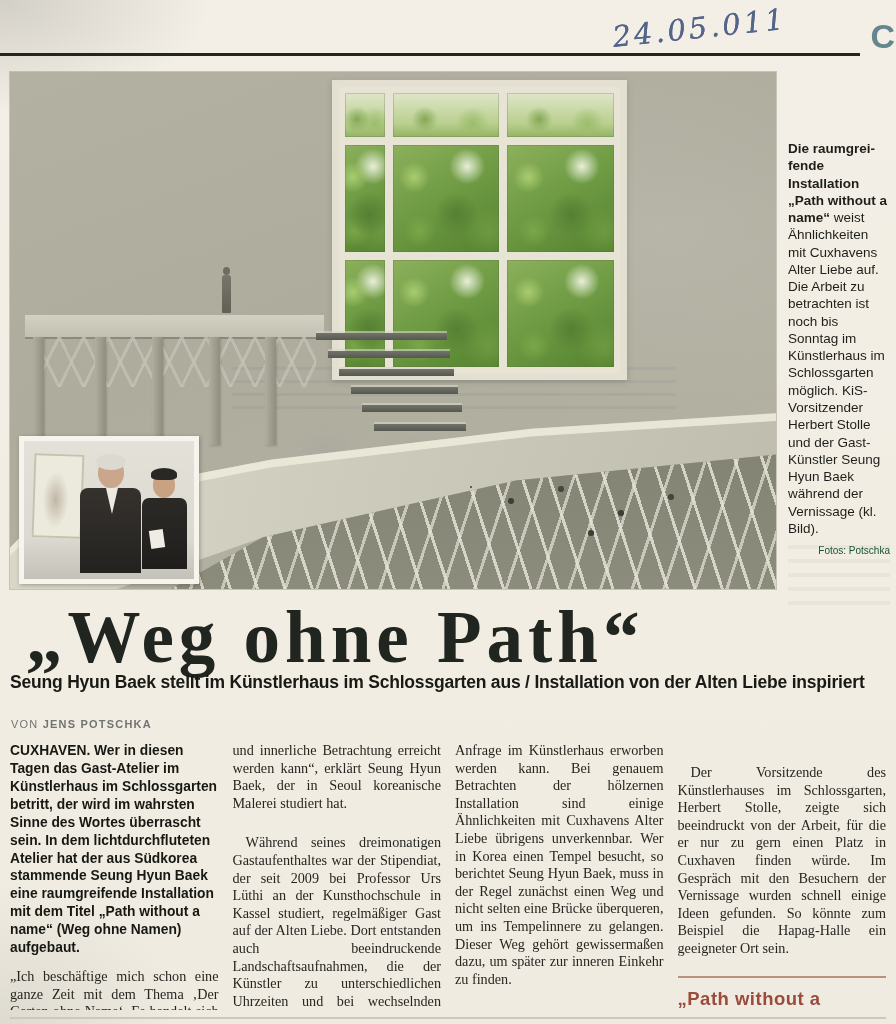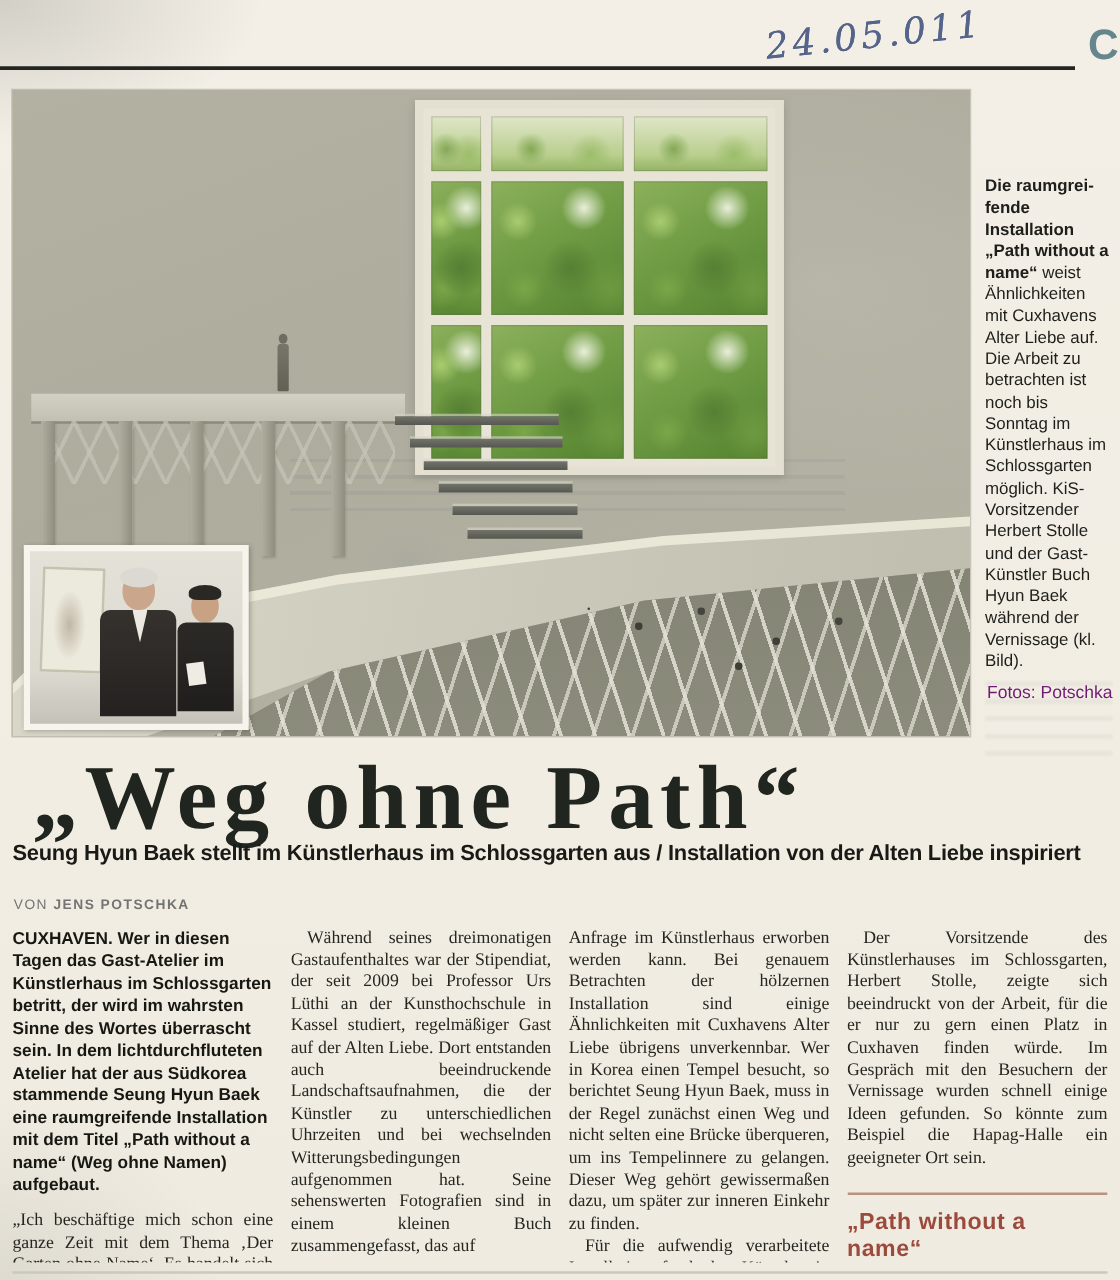--- a/index.html
+++ b/index.html
@@ -131,21 +131,21 @@
   .woman .hd{width:22px;height:26px;border-radius:48%;background:#c9a183;margin:0 auto;position:relative;}
   .woman .hd::before{content:"";position:absolute;left:-2px;top:-4px;width:26px;height:12px;border-radius:50% 50% 30% 30%;background:#2a2825;}
   .woman .bd{width:100%;height:66%;background:linear-gradient(180deg,#2c2a27,#1f1e1c);border-radius:7px 7px 0 0;position:relative;}
   .woman .bd::before{content:"";position:absolute;left:18%;top:46%;width:14px;height:18px;background:#efece4;transform:rotate(-8deg);}
   
   .caption{
     position:absolute;left:788px;top:140px;width:102px;
     font-size:13.5px;line-height:1.28;color:#1e1e1a;
   }
   .caption .b{font-weight:bold;text-align:center;}
-  .caption-credit{margin-top:8px;text-align:right;font-size:14px;color:#701a75;}
+  .caption-credit{margin-top:8px;text-align:right;font-size:10px;color:#14532d;}
   .ghost-under-caption{position:absolute;left:788px;top:545px;width:102px;height:70px;opacity:.45;filter:blur(.7px);
     background:repeating-linear-gradient(180deg, rgba(120,122,132,.16) 0 4px, transparent 4px 14px);}
   
   .headline{
     position:absolute;left:26px;top:596px;width:860px;
     font-family:"Liberation Serif",serif;font-weight:bold;font-size:73px;
     letter-spacing:5px;color:#20251f;white-space:nowrap;
   }
   .subheadline{
     position:absolute;left:10px;top:672px;width:884px;
@@ -158,21 +158,21 @@
     position:absolute;left:10px;top:742px;width:876px;height:268px;
     display:flex;gap:14px;
   }
   .col{flex:1 1 0;overflow:hidden;}
   .lead{font-weight:bold;font-size:13.8px;line-height:1.3;text-align:left;color:#181813;}
   .serifp{
     font-family:"Liberation Serif",serif;font-size:14.2px;line-height:1.24;
     text-align:justify;color:#262621;margin:0;hyphens:auto;-webkit-hyphens:auto;
   }
   .serifp.sp{margin-top:11px;}
-  .serifp.ind{text-indent:13px;}
+  .serifp.ind{text-indent:13px;margin-top:22px;}
   
   .infobox{margin-top:18px;}
   .infobox-rule{height:2px;background:#b8917f;margin-bottom:10px;}
   .infobox-title{font-weight:bold;font-size:18.5px;color:#9c4a3c;letter-spacing:.5px;}
   .bottom-rule{position:absolute;left:10px;bottom:5px;width:876px;height:2px;background:#ccc8bd;}
 </style>
 </head>
 <body>
 
 <div class="hand-date">24.05.011</div>
@@ -233,35 +233,36 @@
       </div>
       <div class="woman">
         <div class="hd"></div>
         <div class="bd"></div>
       </div>
     </div>
   </div>
 </div>
 
 <div class="caption">
-  <span class="b">Die raumgrei-fende Installation „Path without a name“</span><span> weist Ähnlichkeiten mit Cuxhavens Alter Liebe auf. Die Arbeit zu betrachten ist noch bis Sonntag im Künstlerhaus im Schlossgarten möglich. KiS-Vorsitzender Herbert Stolle und der Gast-Künstler Buch Hyun Baek während der Vernissage (kl. Bild).</span>
+  <span class="b">Die raumgrei-fende Installation „Path without a name“</span><span> weist Ähnlichkeiten mit Cuxhavens Alter Liebe auf. Die Arbeit zu betrachten ist noch bis Sonntag im Künstlerhaus im Schlossgarten möglich. KiS-Vorsitzender Herbert Stolle und der Gast-Künstler Seung Hyun Baek während der Vernissage (kl. Bild).</span>
   <div class="caption-credit">Fotos: Potschka</div>
 </div>
 <div class="ghost-under-caption"></div>
 
 <div class="headline">„Weg ohne Path“</div>
 <div class="subheadline">Seung Hyun Baek stellt im Künstlerhaus im Schlossgarten aus / Installation von der Alten Liebe  inspiriert</div>
 <div class="byline"><span>VON </span><span class="nm">JENS POTSCHKA</span></div>
 
 <div class="cols">
   <div class="col">
     <p class="lead" style="margin:0"><span>CUXHAVEN. </span><span>Wer in diesen Tagen das Gast-Atelier im Künstlerhaus im Schlossgarten betritt, der wird im wahrsten Sinne des Wortes überrascht sein. In dem lichtdurchfluteten Atelier hat der aus Südkorea stammende Seung Hyun Baek eine raumgreifende Installation mit dem Titel „Path without a name“ (Weg ohne Namen) aufgebaut.</span></p>
     <p class="serifp sp">„Ich beschäftige mich schon eine ganze Zeit mit dem Thema ‚Der Garten ohne Name‘. Es handelt sich dabei um die visuelle Gestaltung des kontemplativen Raums, die durch subjektive Erfahrung</p>
   </div>
   <div class="col">
+    <p class="serifp">und innerliche Betrachtung erreicht werden kann“, erklärt Seung Hyun Baek, der in Seoul koreanische Malerei studiert hat.</p>
     <p class="serifp ind">Während seines dreimonatigen Gastaufenthaltes war der Stipendiat, der seit 2009 bei Professor Urs Lüthi an der Kunsthochschule in Kassel studiert, regelmäßiger Gast auf der Alten Liebe. Dort entstanden auch beeindruckende Landschaftsaufnahmen, die der Künstler zu unterschiedlichen Uhrzeiten und bei wechselnden Witterungsbedingungen aufgenommen hat. Seine sehenswerten Fotografien sind in einem kleinen Buch zusammengefasst, das auf</p>
   </div>
   <div class="col">
     <p class="serifp">Anfrage im Künstlerhaus erworben werden kann. Bei genauem Betrachten der hölzernen Installation sind einige Ähnlichkeiten mit Cuxhavens Alter Liebe übrigens unverkennbar. Wer in Korea einen Tempel besucht, so berichtet Seung Hyun Baek, muss in der Regel zunächst einen Weg und nicht selten eine Brücke überqueren, um ins Tempelinnere zu gelangen. Dieser Weg gehört gewissermaßen dazu, um später zur inneren Einkehr zu finden.</p>
     <p class="serifp ind">Für die aufwendig verarbeitete Installation fand der Künstler in dem Tischlermeister Dennis Barbrack einen Sponsor, der die</p>
   </div>
   <div class="col">
     <p class="serifp ind">Der Vorsitzende des Künstlerhauses im Schlossgarten, Herbert Stolle, zeigte sich beeindruckt von der Arbeit, für die er nur zu gern einen Platz in Cuxhaven finden würde. Im Gespräch mit den Besuchern der Vernissage wurden schnell einige Ideen gefunden. So könnte zum Beispiel die Hapag-Halle ein geeigneter Ort sein.</p>
     <div class="infobox">
       <div class="infobox-rule"></div>

